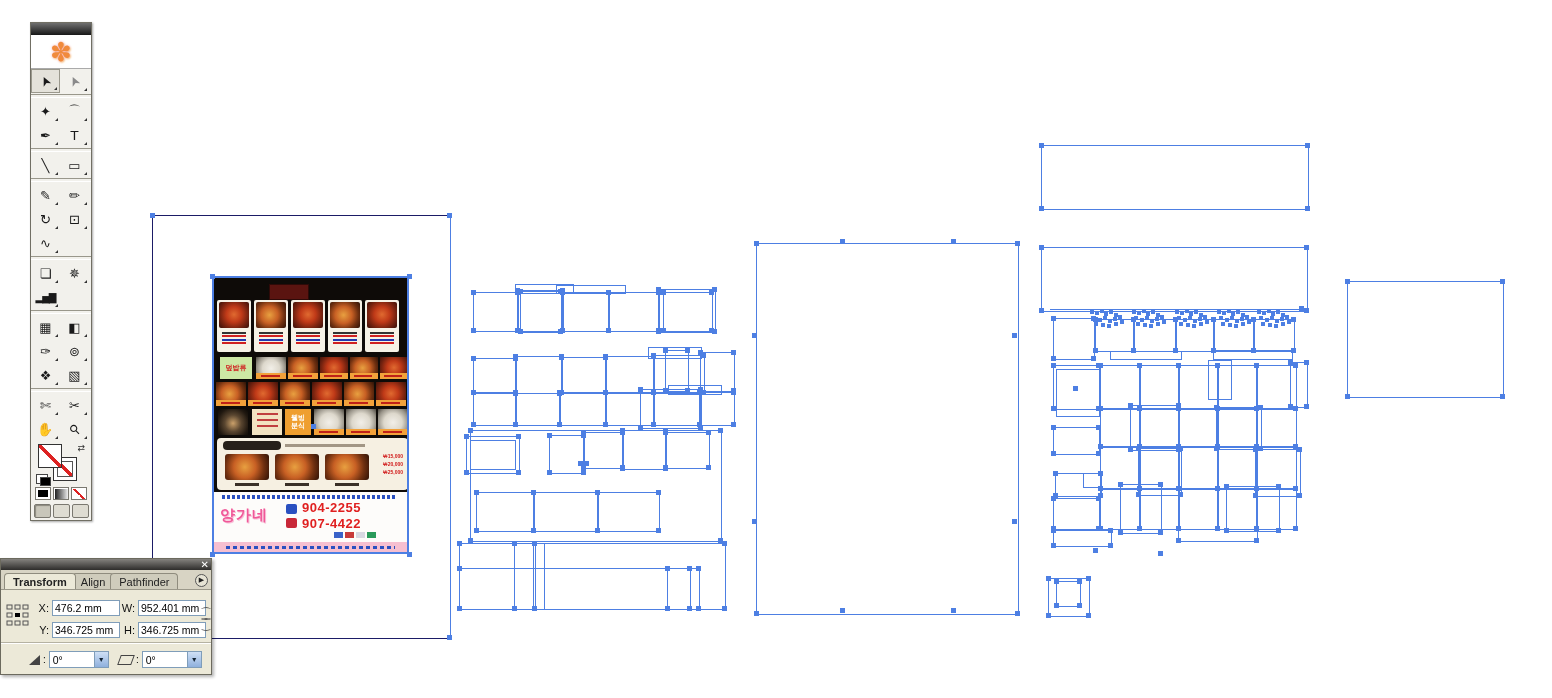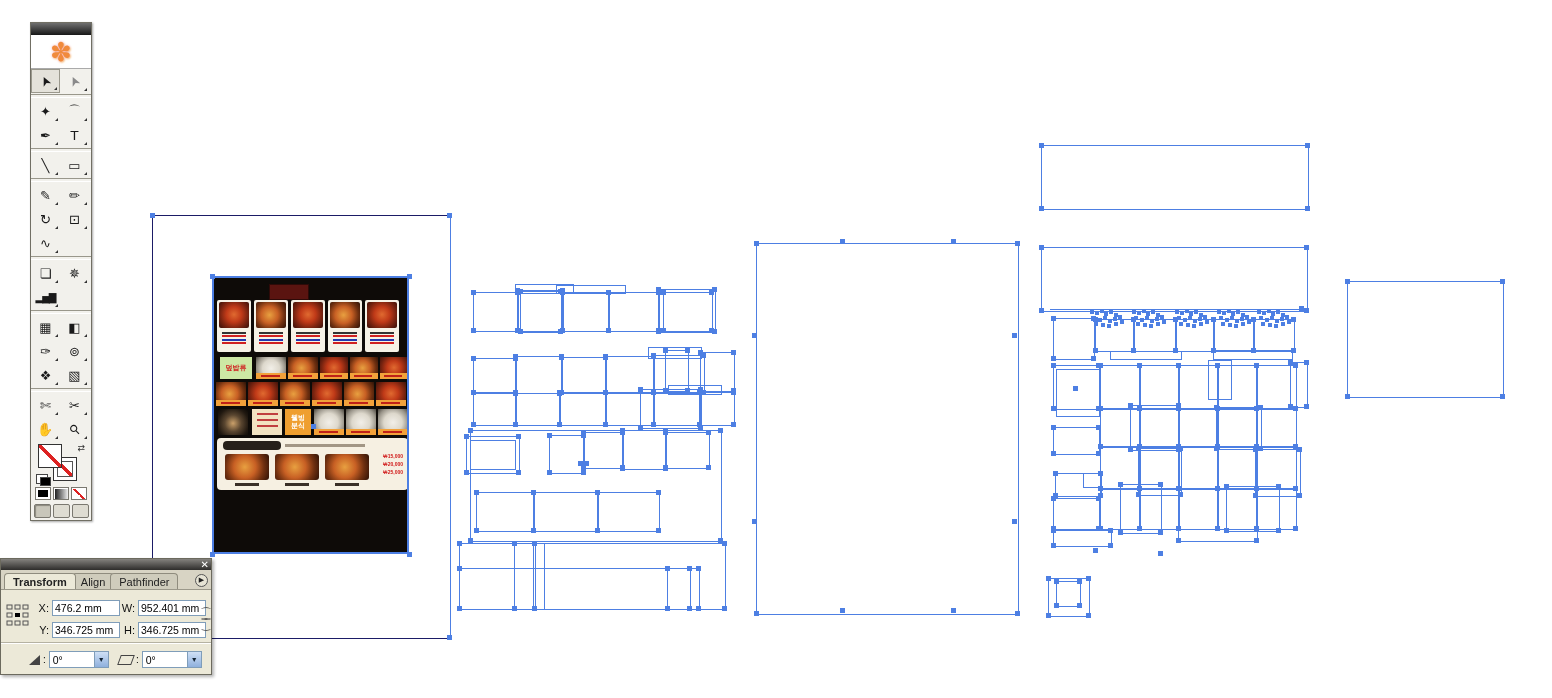--- a/index.html
+++ b/index.html
@@ -229,20 +229,35 @@
         <div class="caption" style="left: 18px; top: 45px; width: 24px;"></div>
         <div class="fl-photo mix" style="position: absolute; left: 58px; top: 16px; width: 44px; height: 26px; border-radius: 3px;"></div>
         <div class="caption" style="left: 68px; top: 45px; width: 24px;"></div>
         <div class="fl-photo mix" style="position: absolute; left: 108px; top: 16px; width: 44px; height: 26px; border-radius: 3px;"></div>
         <div class="caption" style="left: 118px; top: 45px; width: 24px;"></div>
         <div class="fl-price" style="right: 5px; top: 14px; text-align: left;">
           <div>￦15,000</div>
           <div>￦20,000</div>
           <div>￦25,000</div>
         </div>
+      </div>
+      <div class="fl-ad" style="position: absolute; left: 0px; top: 214px; width: 193px; height: 60px;">
+        <div class="bluetext" style="left: 8px; top: 3px; width: 175px;"></div>
+        <div class="fl-brand" style="left: 6px; top: 14px;">양가네</div>
+        <div class="fl-badge" style="left: 72px; top: 12px; background: rgb(42, 80, 192);"></div>
+        <div class="fl-badge" style="left: 72px; top: 26px; background: rgb(200, 40, 56);"></div>
+        <div class="fl-phone" style="left: 88px; top: 8px;">904-2255</div>
+        <div class="fl-phone" style="left: 88px; top: 24px;">907-4422</div>
+        <div class="fl-cards" style="left: 120px; top: 40px;">
+          <i></i>
+          <i></i>
+          <i></i>
+          <i></i>
+        </div>
+        <div class="fl-strip"></div>
       </div>
     </div>
 
   <div id="selection-layer">
       <div class="sel-rect" style="left: 473px; top: 292px; width: 44px; height: 38px;"></div>
       <div class="sel-handle" style="left: 471px; top: 290px;"></div>
       <div class="sel-handle" style="left: 515px; top: 290px;"></div>
       <div class="sel-handle" style="left: 471px; top: 328px;"></div>
       <div class="sel-handle" style="left: 515px; top: 328px;"></div>
       <div class="sel-rect" style="left: 517px; top: 290px; width: 45px; height: 40px;"></div>

